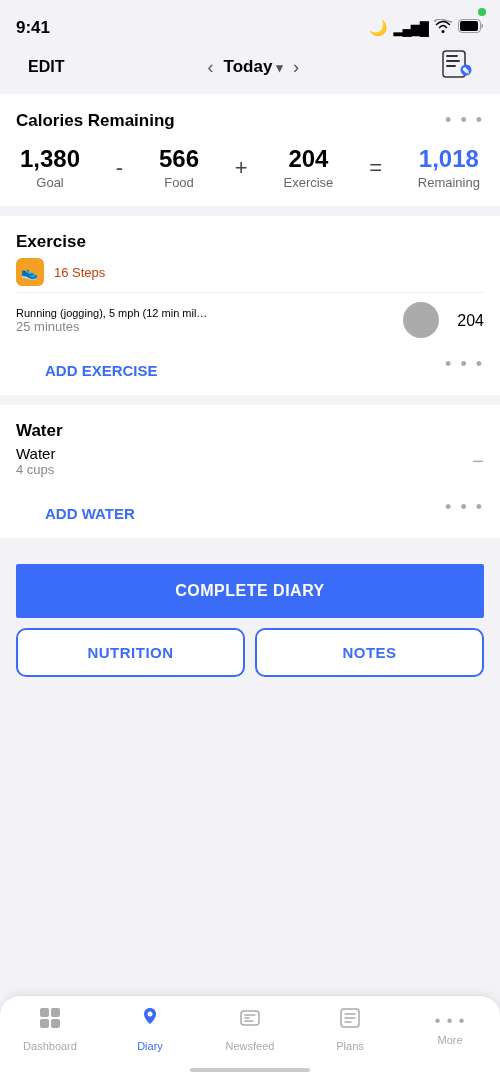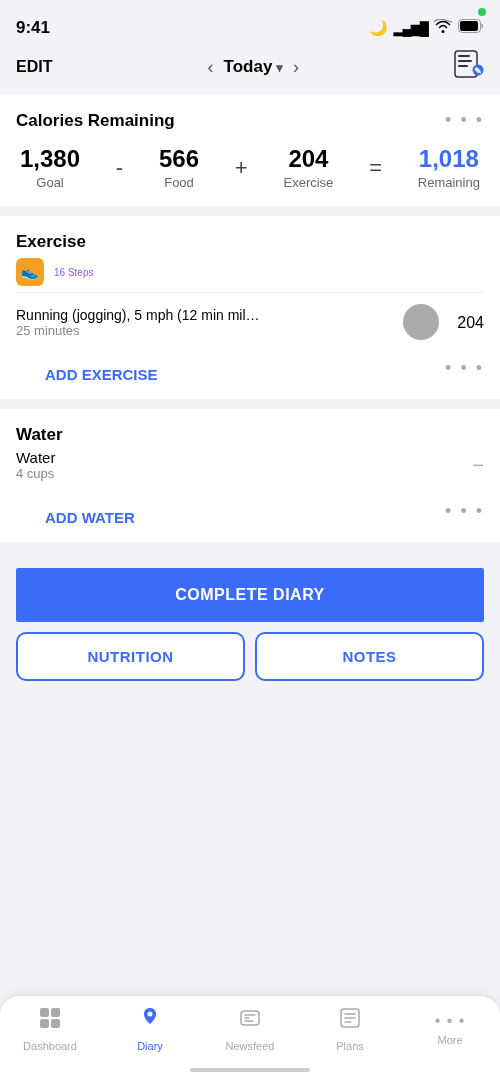--- a/index.html
+++ b/index.html
@@ -40,21 +40,21 @@
       top: 8px;
       right: 14px;
     }
 
     
     .nav-bar {
       background: #f2f2f7;
       display: flex;
       align-items: center;
       justify-content: space-between;
-      padding: 6px 16px 10px;
+      padding: 6px 28px 10px;
       height: 50px;
     }
     .nav-edit {
       font-size: 16px;
       font-weight: 600;
       color: #000;
     }
     .nav-center {
       display: flex;
       align-items: center;
@@ -156,35 +156,35 @@
       width: 28px;
       height: 28px;
       background: #f4a025;
       border-radius: 6px;
       display: flex;
       align-items: center;
       justify-content: center;
       font-size: 14px;
     }
     .step-text {
-      font-size: 10px;
-      color: #8b5cf6;
+      font-size: 13px;
+      color: #c2410c;
     }
     .exercise-item-row {
       display: flex;
       align-items: center;
       justify-content: space-between;
       padding: 6px 0 4px;
       position: relative;
     }
     .exercise-item-info {
       flex: 1;
     }
     .exercise-item-name {
-      font-size: 14px;
+      font-size: 11px;
       color: #000;
     }
     .exercise-item-sub {
       font-size: 13px;
       color: #888;
     }
     .exercise-item-calories {
       font-size: 16px;
       color: #000;
       font-weight: 500;

